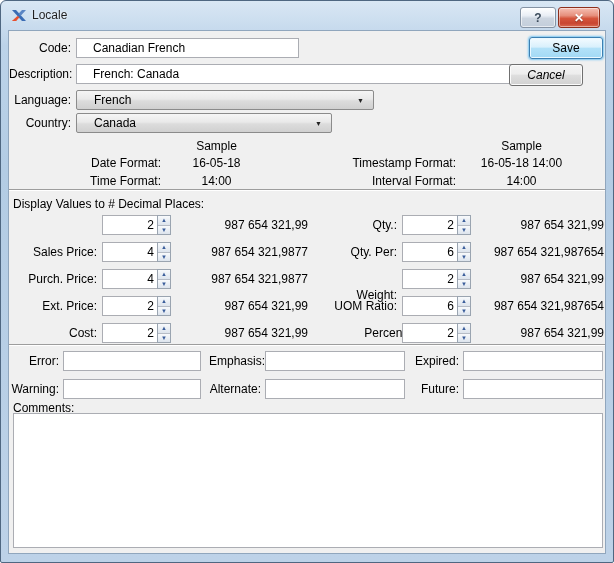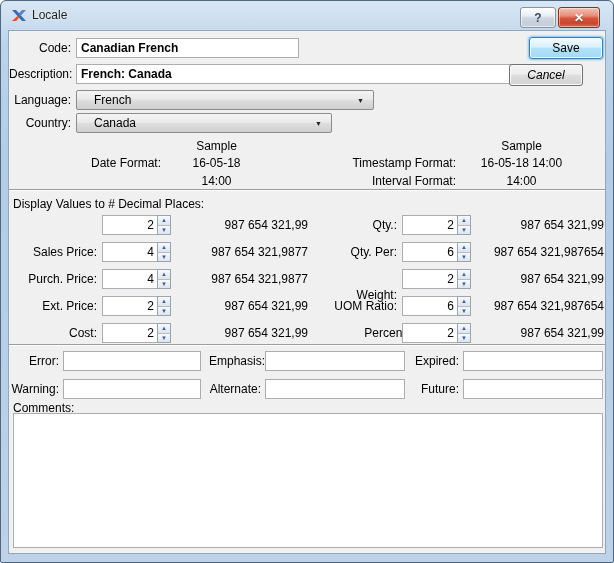--- a/index.html
+++ b/index.html
@@ -24,21 +24,21 @@
   .close-btn{ right:13px; width:42px;
     background:linear-gradient(#f6c0b4 0%,#e68f7c 40%,#d5553c 55%,#c94531 80%,#d96a51 100%);
     border:1px solid #8e2f1c; box-shadow:inset 0 0 0 1px rgba(255,255,255,.45);
     color:#fff; font-weight:bold; text-shadow:0 1px 1px rgba(0,0,0,.35); }
   
   .content{ position:absolute; left:7px; right:7px; top:29px; bottom:8px;
     background:#f0f0f0; border:1px solid #90a6bd; }
   .lbl{ position:absolute; font-size:12px; color:#000; white-space:nowrap; line-height:20px; }
   .r{ text-align:right; } .c{ text-align:center; }
   .tinput{ position:absolute; height:20px; border:1px solid #abadb3; background:#fff;
-    font-size:12px; padding:0 4px; color:#000;font-weight:bold; }
+    font-size:12px; padding:0 16px; color:#000; }
   .combo{ position:absolute; height:20px; border:1px solid #8b8b8b; border-radius:2px;
     background:linear-gradient(#f5f5f5,#e9e9e9 45%,#dcdcdc 55%,#d0d0d0);
     font-size:12px; line-height:18px; padding-left:17px; cursor:default; }
   .combo .arrow{ position:absolute; right:9px; top:6px; font-size:7px; color:#222; line-height:7px; }
   .btn{ position:absolute; width:74px; height:22px; border-radius:3px; font-size:12px;
     display:flex; align-items:center; justify-content:center; cursor:default; }
   .save{ border:1px solid #3c7fb1;
     background:linear-gradient(#f4fbff,#d9f0fc 45%,#b2e1f8 52%,#a2d9f5);
     box-shadow:0 0 2px 1px #7cc6f2, inset 0 0 0 1px #eaf8ff; }
   .cancel{ border:1px solid #707070;
@@ -107,20 +107,21 @@
     </div>
 
     <div class="lbl c" style="left:150px;top:105px;width:115px;">Sample</div>
     <div class="lbl c" style="left:455px;top:105px;width:115px;">Sample</div>
 
     <div class="lbl r" style="left:0;top:122px;width:152px;">Date Format:</div>
     <div class="lbl c" style="left:150px;top:122px;width:115px;">16-05-18</div>
     <div class="lbl r" style="left:230px;top:122px;width:217px;">Timestamp Format:</div>
     <div class="lbl c" style="left:455px;top:122px;width:115px;">16-05-18 14:00</div>
 
+    <div class="lbl r" style="left:0;top:140px;width:152px;">Time Format:</div>
     <div class="lbl c" style="left:150px;top:140px;width:115px;">14:00</div>
     <div class="lbl r" style="left:230px;top:140px;width:217px;">Interval Format:</div>
     <div class="lbl c" style="left:455px;top:140px;width:115px;">14:00</div>
 
     <div class="divider" style="top:158px;"></div>
 
     <div class="lbl" style="left:4px;top:163px;">Display Values to # Decimal Places:</div>
 
     <div class="spin" style="left:93px;top:184px;">
       <input value="2" style="">

